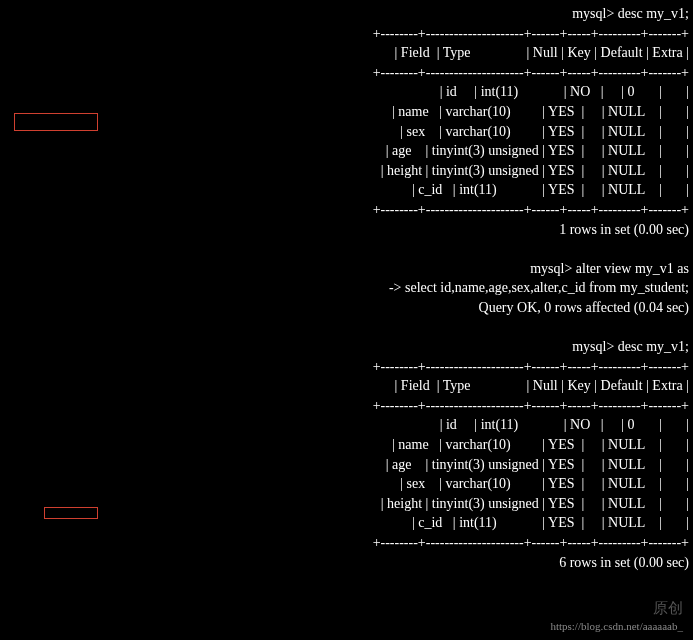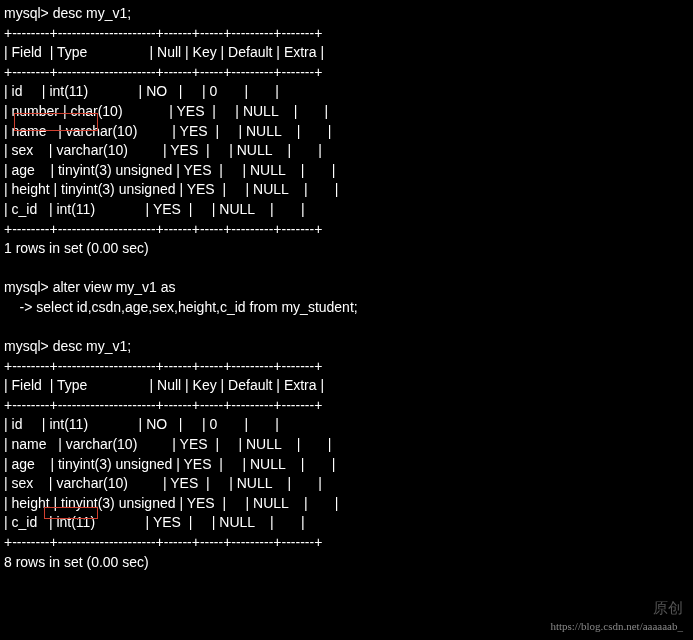--- a/index.html
+++ b/index.html
@@ -14,21 +14,22 @@
       font-size: 14px;
       line-height: 1.4;
       padding: 4px;
       width: 693px;
       height: 640px;
       overflow: hidden;
       position: relative;
     }
     .line {
       white-space: pre;
-      font-family: Liberation Sans, sans-serif;
+      font-family: Liberation Serif, serif;
+      text-align: right;
     }
     .highlight-box1 {
       position: absolute;
       border: 1px solid #d04030;
       left: 14px;
       top: 113px;
       width: 84px;
       height: 18px;
       pointer-events: none;
     }
@@ -60,43 +61,43 @@
   </style>
 </head>
 <body>
 
 <div>
   <div class="line"><span>mysql&gt;</span> <span>desc my_v1;</span></div>
   <div class="line">+--------+---------------------+------+-----+---------+-------+</div>
   <div class="line">| Field  | Type                | Null | Key | Default | Extra |</div>
   <div class="line">+--------+---------------------+------+-----+---------+-------+</div>
   <div class="line">| id     | int(11)             | NO   |     | 0       |       |</div>
-  <div class="line">| number | char(10)            | YES  |     | NULL    |       |</div>
   <div class="line">| name   | varchar(10)         | YES  |     | NULL    |       |</div>
   <div class="line">| sex    | varchar(10)         | YES  |     | NULL    |       |</div>
   <div class="line">| age    | tinyint(3) unsigned | YES  |     | NULL    |       |</div>
   <div class="line">| height | tinyint(3) unsigned | YES  |     | NULL    |       |</div>
   <div class="line">| c_id   | int(11)             | YES  |     | NULL    |       |</div>
   <div class="line">+--------+---------------------+------+-----+---------+-------+</div>
   <div class="line">1 rows in set (0.00 sec)</div>
   <div class="line"> </div>
   <div class="line"><span>mysql&gt;</span> <span>alter view my_v1 as</span></div>
-  <div class="line"><span>    -&gt;</span> <span>select id,csdn,age,sex,height,c_id from my_student;</span></div>
+  <div class="line"><span>    -&gt;</span> <span>select id,name,age,sex,alter,c_id from my_student;</span></div>
+  <div class="line">Query OK, 0 rows affected (0.04 sec)</div>
   <div class="line"> </div>
   <div class="line"><span>mysql&gt;</span> <span>desc my_v1;</span></div>
   <div class="line">+--------+---------------------+------+-----+---------+-------+</div>
   <div class="line">| Field  | Type                | Null | Key | Default | Extra |</div>
   <div class="line">+--------+---------------------+------+-----+---------+-------+</div>
   <div class="line">| id     | int(11)             | NO   |     | 0       |       |</div>
   <div class="line">| name   | varchar(10)         | YES  |     | NULL    |       |</div>
   <div class="line">| age    | tinyint(3) unsigned | YES  |     | NULL    |       |</div>
   <div class="line">| sex    | varchar(10)         | YES  |     | NULL    |       |</div>
   <div class="line">| height | tinyint(3) unsigned | YES  |     | NULL    |       |</div>
   <div class="line">| c_id   | int(11)             | YES  |     | NULL    |       |</div>
   <div class="line">+--------+---------------------+------+-----+---------+-------+</div>
-  <div class="line">8 rows in set (0.00 sec)</div>
+  <div class="line">6 rows in set (0.00 sec)</div>
 </div>
 
 <div class="highlight-box1"></div>
 <div class="highlight-box2"></div>
 
 <div class="watermark2">原创</div>
 <div class="watermark">https://blog.csdn.net/aaaaaab_</div>
 
 </body></html>

